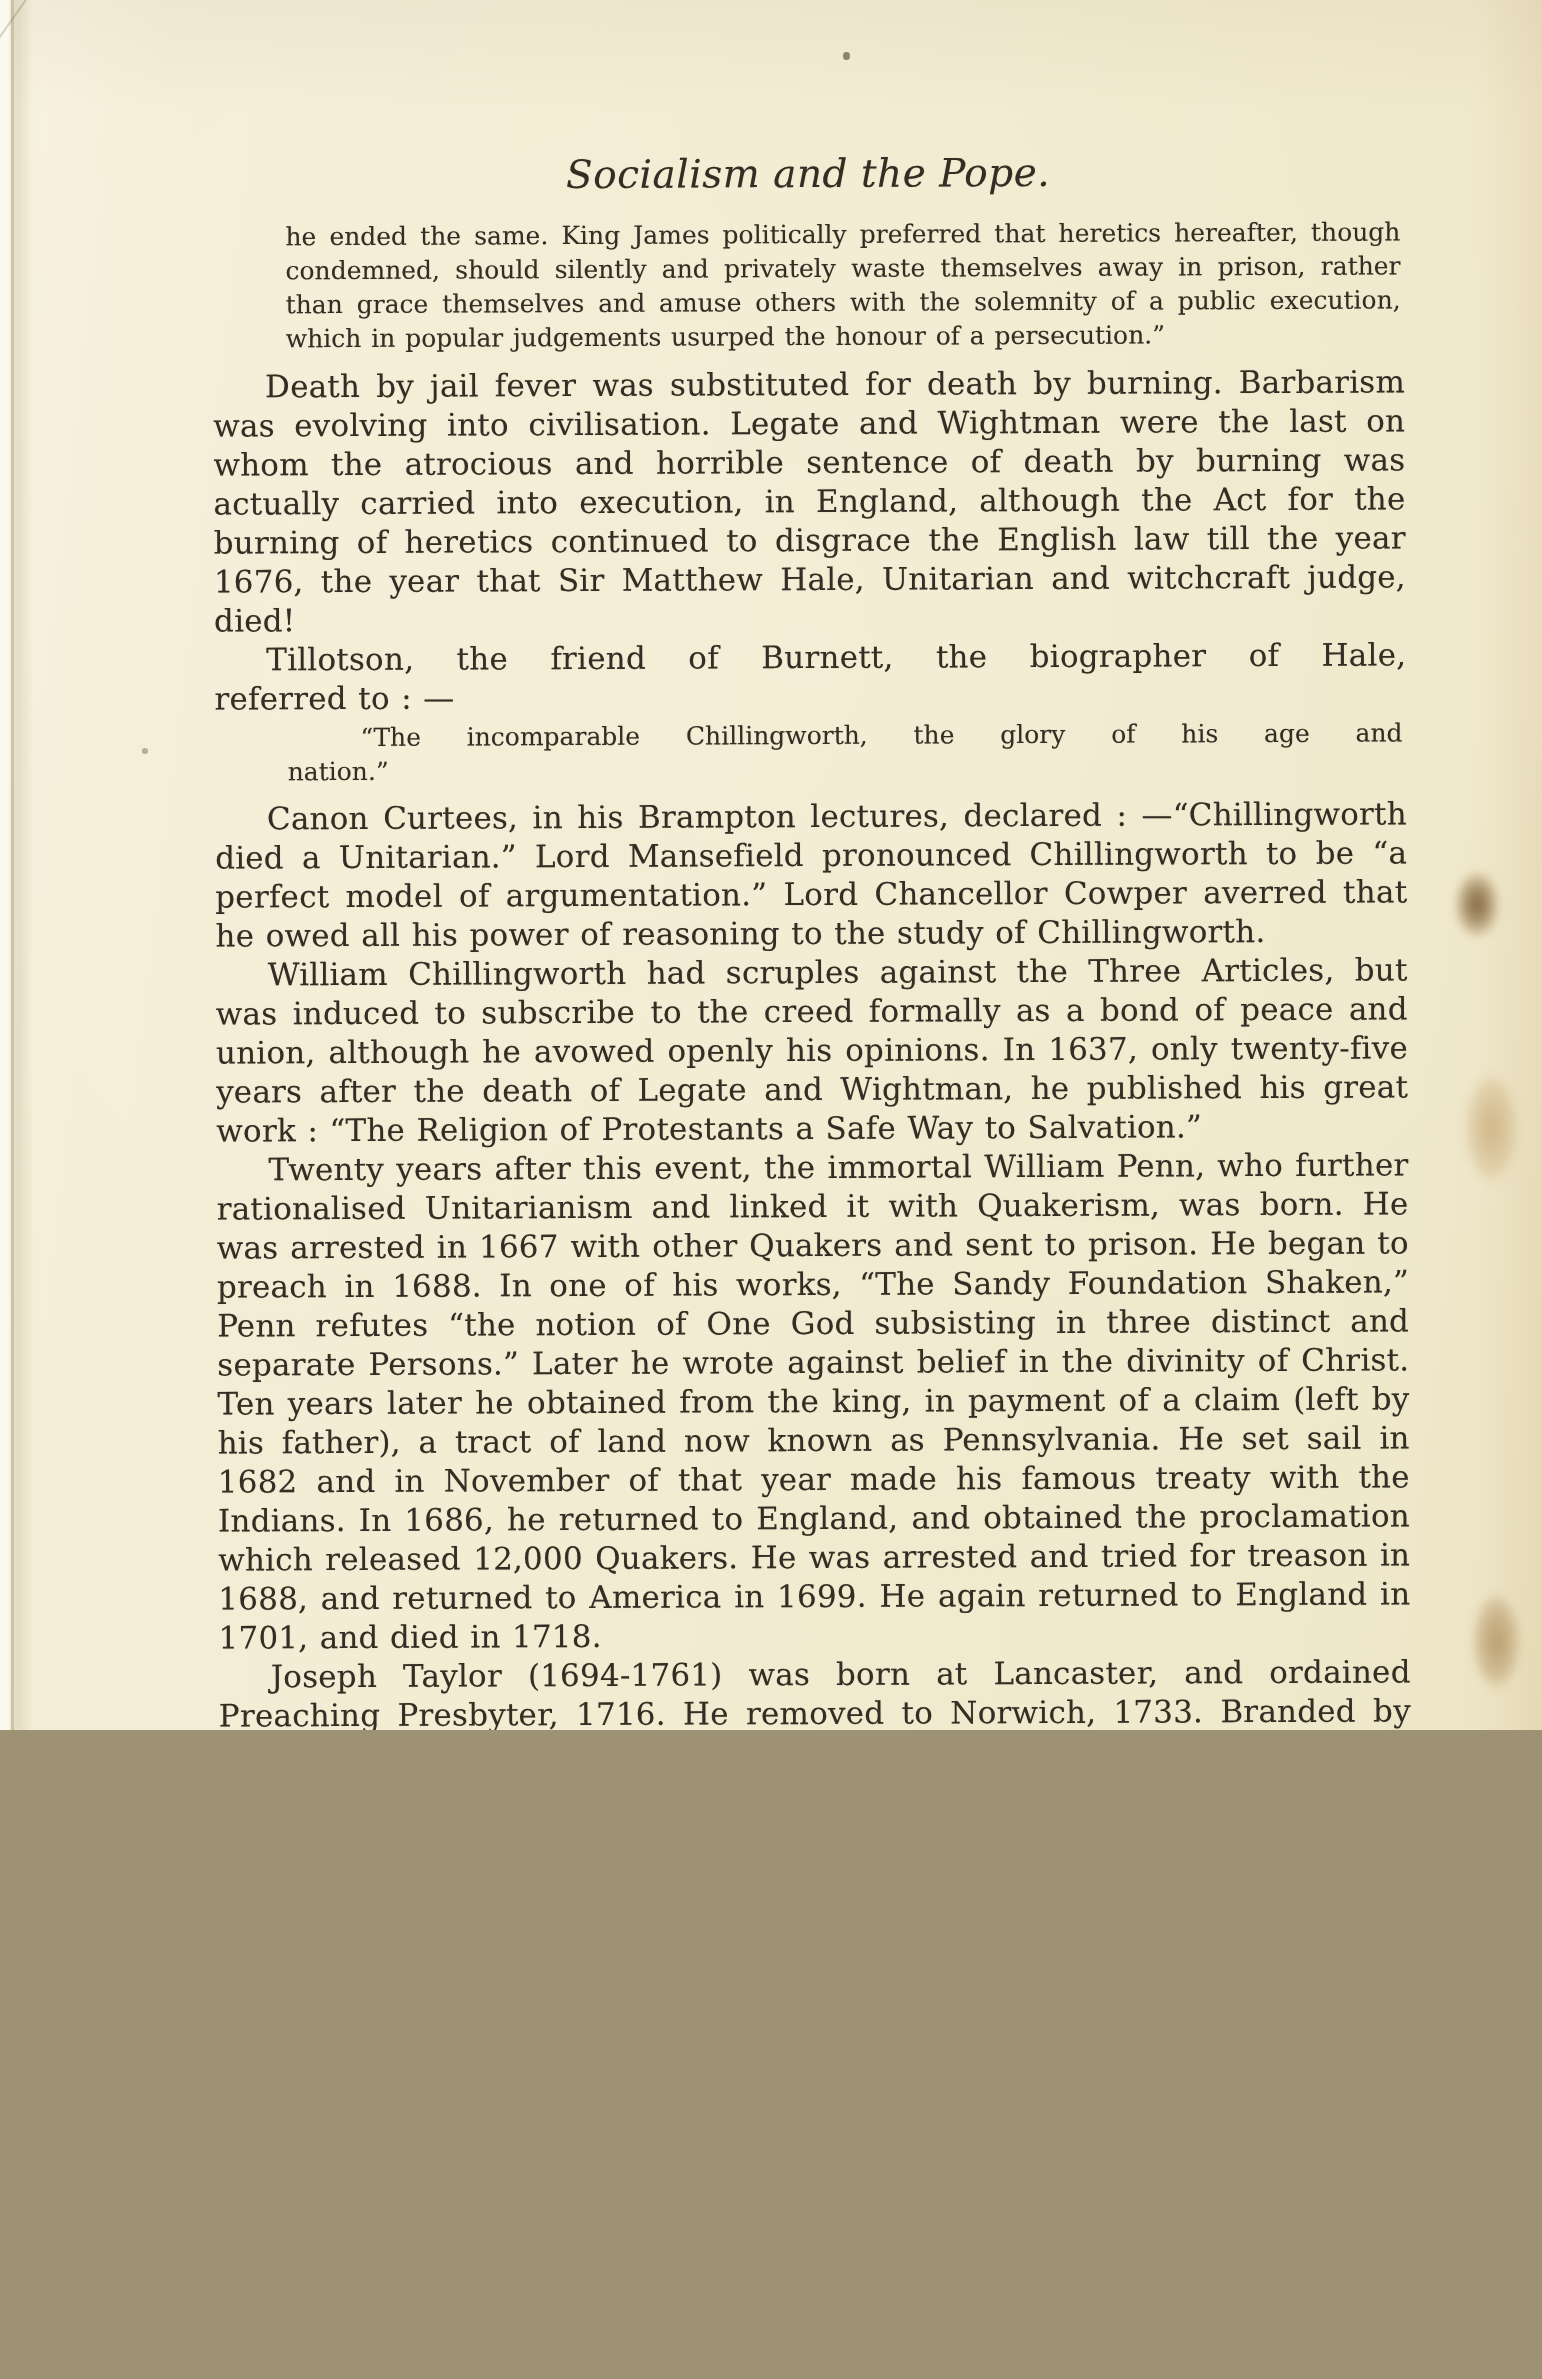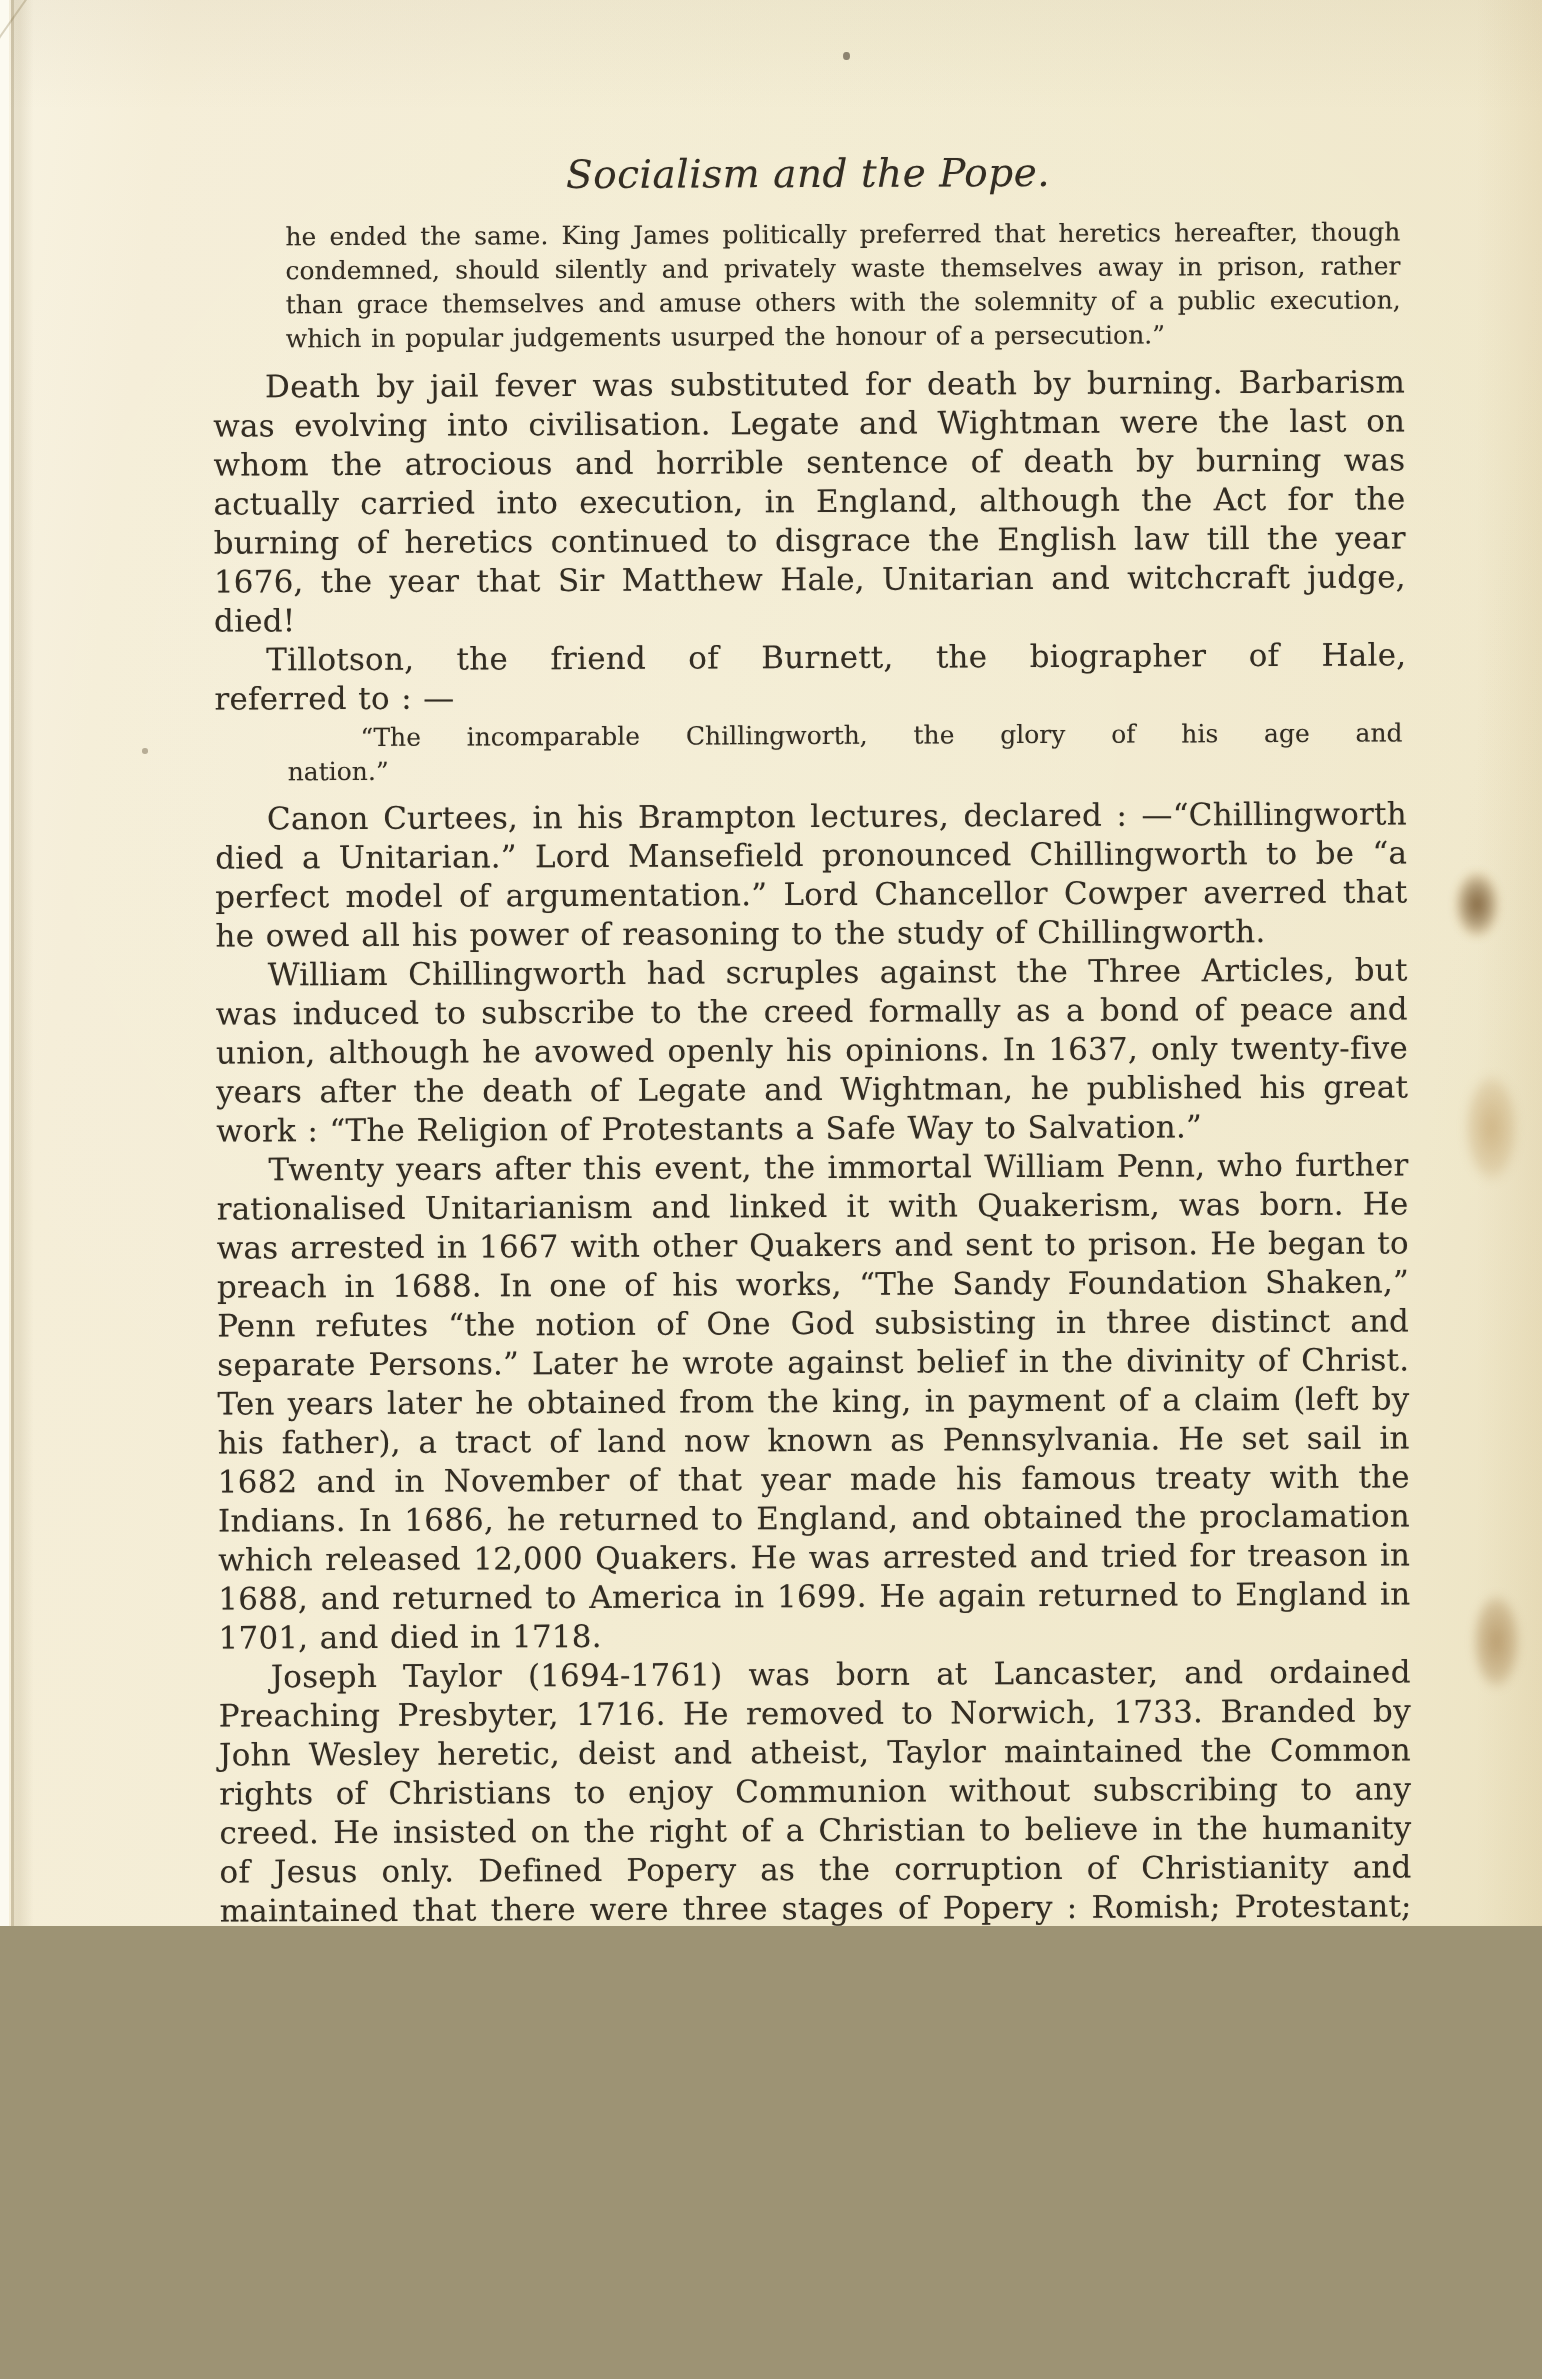--- a/index.html
+++ b/index.html
@@ -6,21 +6,21 @@
     --paper:#f3ecd2;
     --paper-edge:#fcfaf0;
     --ink:#332d23;
     --stain-dark:#6f4e24;
     --stain-light:#b3894a;
   }
   *{box-sizing:border-box;}
   html,body{margin:0;padding:0;background:#9d9374;}
   .page{
     position:relative;
-    width:1542px;height:1926px;
+    width:1542px;height:1730px;
     margin:0 auto;
     overflow:hidden;
     color:var(--ink);
     font-family:"DejaVu Serif","Liberation Serif",serif;
     background:
       radial-gradient(95% 70% at 52% 38%, rgba(255,255,255,.10), rgba(0,0,0,0) 72%),
       linear-gradient(180deg, rgba(120,98,58,.05), rgba(0,0,0,0) 112px, rgba(0,0,0,0) 2183px, rgba(120,98,58,.07)),
       linear-gradient(97deg,#f8f3e2 0%,#f5eed8 10%,var(--paper) 45%,#f0e8cb 88%,#ece3c2 100%);
     text-shadow:0 0 0.9px rgba(51,45,35,.32);
   }

